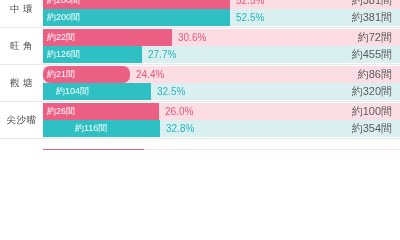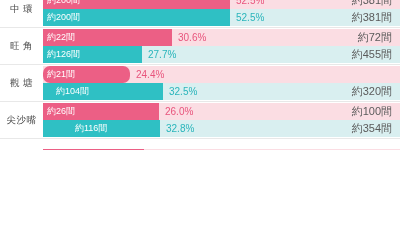--- a/index.html
+++ b/index.html
@@ -115,23 +115,24 @@
           <div class="total">約455間</div>
         </div>
       </div>
     </div>
     <div class="row">
       <div class="cat">觀 塘</div>
       <div class="bars">
         <div class="barline pink">
           <div class="fill" style="width: 87px; border-radius: 7px;">約21間</div>
           <div class="pct">24.4%</div>
+          <div class="total">約86間</div>
         </div>
         <div class="barline teal">
-          <div class="fill" style="width: 120px; padding-left: 13px;">約104間</div>
+          <div class="fill" style="width: 108px; padding-left: 13px;">約104間</div>
           <div class="pct">32.5%</div>
           <div class="total">約320間</div>
         </div>
       </div>
     </div>
     <div class="row">
       <div class="cat">尖沙嘴</div>
       <div class="bars">
         <div class="barline pink">
           <div class="fill" style="width: 116px;">約26間</div>

